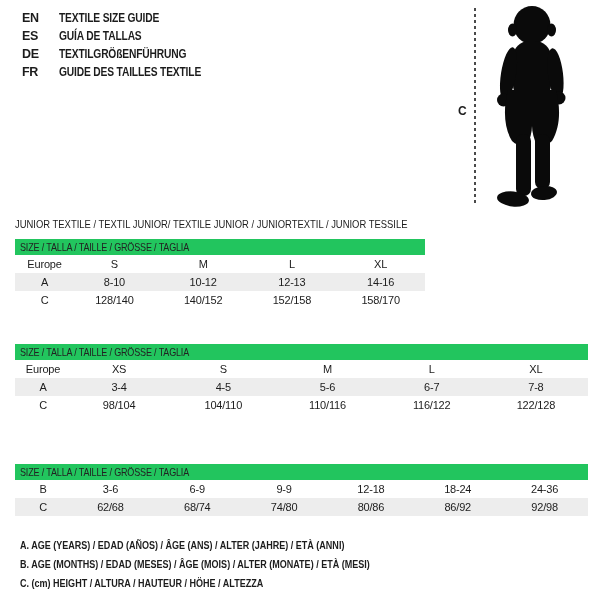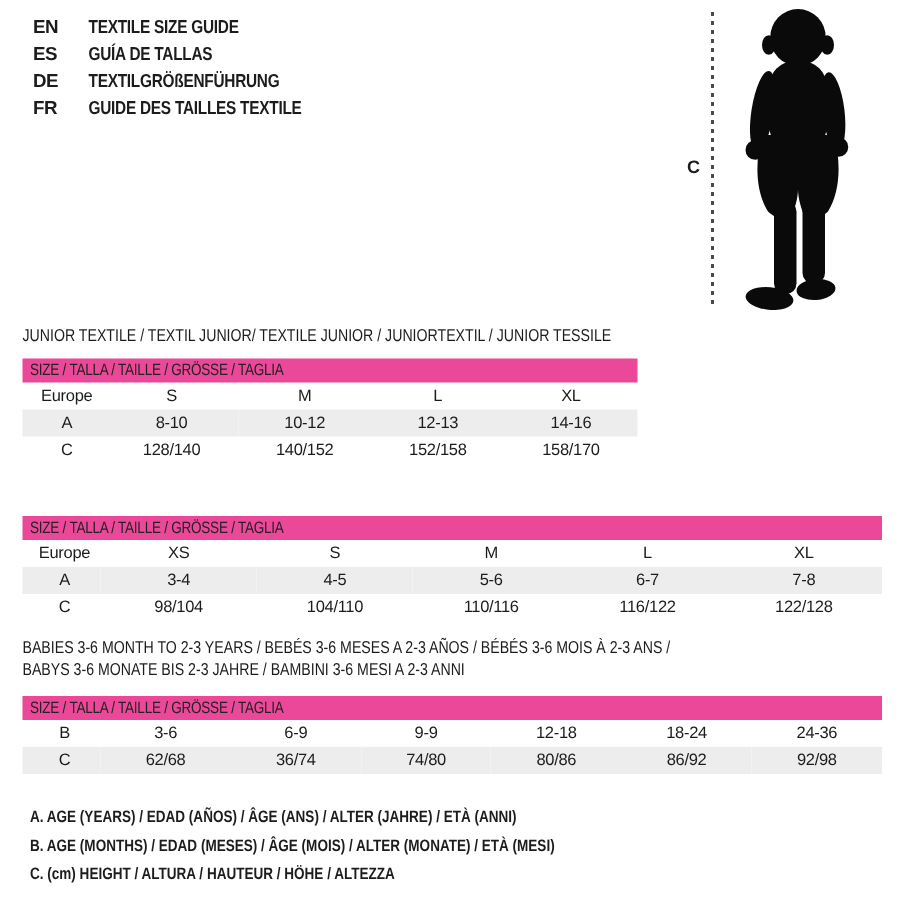--- a/index.html
+++ b/index.html
@@ -31,21 +31,21 @@
 
   
   .tbl-title { position:absolute; left:15px; font-weight:normal; font-size:11.5px; line-height:15px; white-space:nowrap; }
   .t-sub { font-size:7.5px; vertical-align:-2px; }
 
   
   table { border-collapse:collapse; table-layout:fixed; position:absolute; left:15px; }
   td { font-size:11px; text-align:center; height:18px; vertical-align:middle; padding:0; letter-spacing:-0.2px; }
   td.lbl { text-align:center; padding-left:4px;margin-left:40px; }
   tr.bar-row td {
-    background:#ec4899; text-align:left; height:16px;
+    background:#22c55e; text-align:left; height:16px;
     padding-left:5px; font-size:11px; color:#222;
   }
   tr.shaded td { background:#ededed; }
   .t1 { top:239px; width:410px; }
   .t2 { top:344px; width:573px; }
   .t3 { top:464px; width:573px; }
 
   
   .footnotes { position:absolute; left:20px; top:536px; }
   .footnote { font-weight:bold; font-size:11px; line-height:19px; white-space:nowrap; }
@@ -162,24 +162,20 @@
       <td class="lbl">C</td>
       <td>98/104</td>
       <td>104/110</td>
       <td>110/116</td>
       <td>116/122</td>
       <td>122/128</td>
     </tr>
   </tbody>
     </table>
 
-  <div class="tbl-title" style="top:425px">
-    <span class="cond">BABIES 3-6 MONTH TO 2-3 YEARS / BEBÉS 3-6 MESES A 2-3 AÑOS / BÉBÉS 3-6 MOIS À 2-3 ANS /</span><br>
-    <span class="cond">BABYS 3-6 MONATE BIS 2-3 JAHRE / BAMBINI 3-6 MESI A 2-3 ANNI</span>
-  </div>
   <table class="t3">
     <colgroup>
         <col style="width:52px">
         <col>
         <col>
         <col>
         <col>
         <col>
         <col>
       </colgroup>
@@ -192,21 +188,21 @@
       <td>3-6</td>
       <td>6-9</td>
       <td>9-9</td>
       <td>12-18</td>
       <td>18-24</td>
       <td>24-36</td>
     </tr>
     <tr class="shaded">
       <td class="lbl">C</td>
       <td>62/68</td>
-      <td>36/74</td>
+      <td>68/74</td>
       <td>74/80</td>
       <td>80/86</td>
       <td>86/92</td>
       <td>92/98</td>
     </tr>
   </tbody>
     </table>
 
   <div class="footnotes">
     <div class="footnote"><span class="cond">A. AGE (YEARS) / EDAD (AÑOS) / ÂGE (ANS) / ALTER (JAHRE) / ETÀ (ANNI)</span></div>

